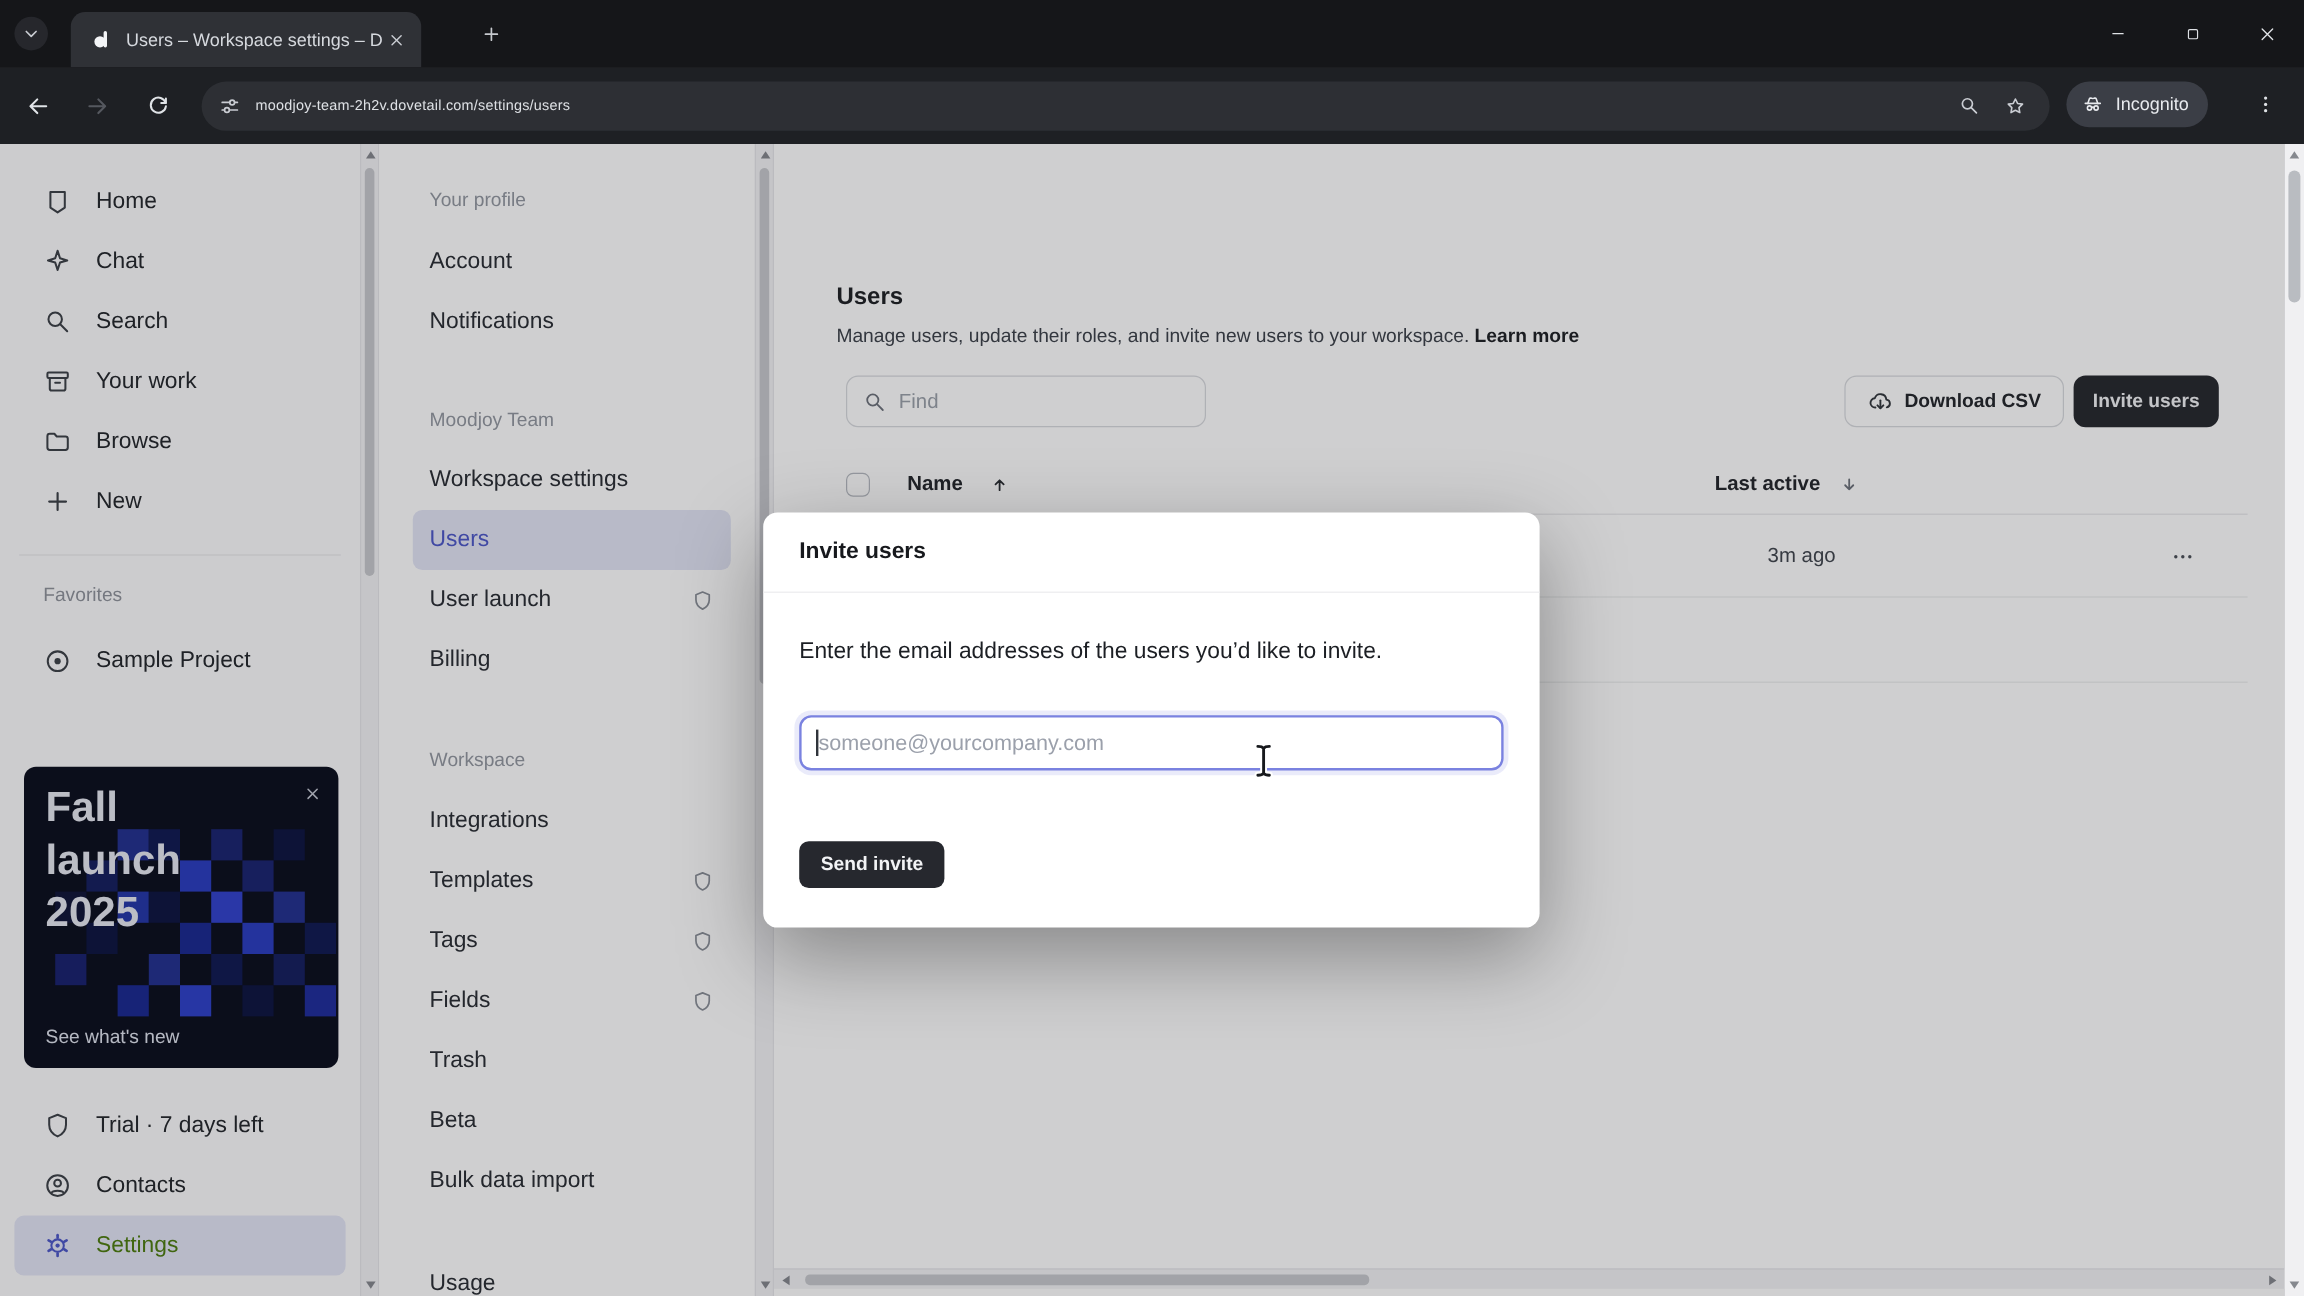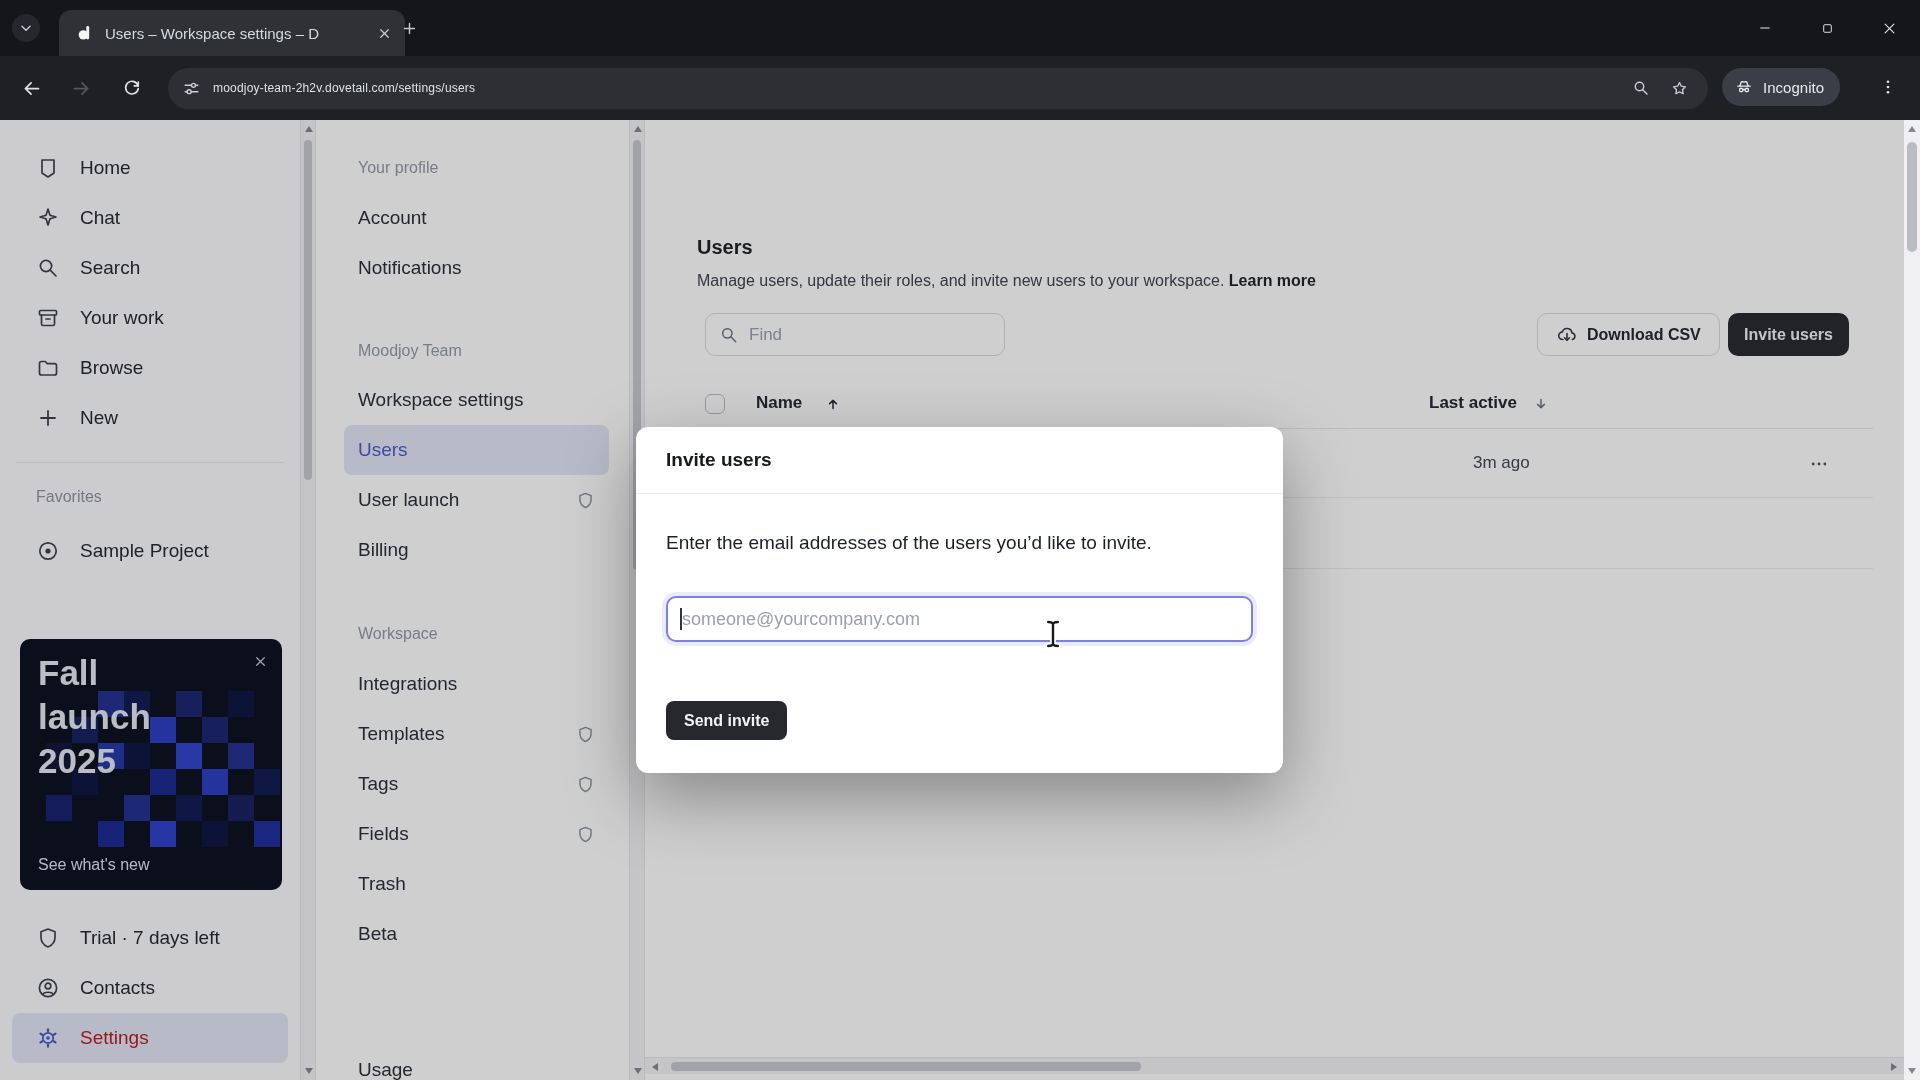--- a/index.html
+++ b/index.html
@@ -7,21 +7,21 @@
   body { font-family:"Liberation Sans", sans-serif; background:#151619; }
   .stage { position:relative; width:1920px; height:1080px; }
   svg { display:block; }
   button { border:none; background:transparent; font-family:inherit; cursor:pointer; padding:0; }
   input { font-family:inherit; outline:none; }
 
   
   .chrome { position:absolute; top:0; left:0; width:1920px; height:120px; background:#151619; }
   .tabstrip { position:relative; height:56px; }
   .tab-search { position:absolute; left:12px; top:14px; width:28px; height:28px; border-radius:50%; background:#26272c; display:flex; align-items:center; justify-content:center; color:#c9ccd2; }
-  .tab { position:absolute; left:59px; top:10px; width:346px; height:46px; background:#2f3136; border-radius:12px 12px 0 0; display:flex; align-items:center; padding:0 10px 0 16px; color:#d6d9de; }
+  .tab { position:absolute; left:59px; top:10px; width:292px; height:46px; background:#2f3136; border-radius:12px 12px 0 0; display:flex; align-items:center; padding:0 10px 0 16px; color:#d6d9de; }
   .tab .favicon { width:20px; height:20px; margin-right:10px; flex:none; }
   .tab-title { font-size:15px; white-space:nowrap; overflow:hidden; flex:1; }
   .tab-close { width:22px; height:22px; border-radius:50%; color:#c9ccd2; display:flex; align-items:center; justify-content:center; flex:none; }
   .newtab { position:absolute; left:394px; top:13px; width:30px; height:30px; color:#c6c9ce; display:flex; align-items:center; justify-content:center; }
   .wincontrols { position:absolute; right:0; top:0; height:56px; display:flex; }
   .wincontrols button { width:62px; height:56px; color:#dfe2e6; display:flex; align-items:center; justify-content:center; }
 
   .toolbar { position:relative; height:64px; background:#1e2024; display:flex; align-items:center; }
   .navbtn { width:36px; height:36px; border-radius:50%; display:flex; align-items:center; justify-content:center; color:#dfe2e6; flex:none; }
   .navbtn.back { margin-left:13px; }
@@ -34,21 +34,21 @@
   .incog { position:absolute; right:80px; top:12px; height:38px; border-radius:19px; background:#3b3e46; color:#e8eaee; display:flex; align-items:center; gap:9px; padding:0 16px 0 12px; font-size:15px; }
   .menu3 { position:absolute; right:14px; top:13px; width:36px; height:36px; display:flex; align-items:center; justify-content:center; color:#dfe2e6; }
 
   
   .app { position:absolute; top:120px; left:0; width:1904px; height:960px; background:#ffffff; overflow:hidden; }
 
   
   .sidebar { position:absolute; left:0; top:0; width:300px; height:960px; background:#fcfcfd; }
   .sb-item { position:absolute; left:12px; width:276px; height:50px; border-radius:8px; display:flex; align-items:center; padding-left:24px; gap:20px; color:#24272c; font-size:19px; font-weight:500; cursor:pointer; }
   .sb-item .ic { width:24px; height:24px; color:#3d4148; flex:none; }
-  .sb-item.sel { background:#e3e5f6; color:#b91c1c; }
+  .sb-item.sel { background:#e3e5f6; color:#4d7c0f; }
   .sb-item.sel .ic { color:#4d58c8; }
   .sb-divider { position:absolute; left:16px; right:16px; top:342px; height:1px; background:#e8e9ec; }
   .sb-favlabel { position:absolute; left:36px; top:368px; font-size:16px; color:#8f939b; font-weight:500; }
 
   .promo { position:absolute; left:20px; top:519px; width:262px; height:251px; border-radius:10px; background:#0b0e1d; overflow:hidden;text-decoration:underline; }
   .promo-title { position:absolute; left:18px; top:12px; width:180px; font-size:35px; line-height:44px; font-weight:600; color:#e7e9f2; z-index:2; }
   .promo-cta { position:absolute; left:18px; bottom:16px; font-size:16px; font-weight:500; color:#dfe3ee; z-index:2; cursor:pointer; }
   .promo-close { position:absolute; right:10px; top:10px; width:24px; height:24px; color:#c3c7d2; display:flex; align-items:center; justify-content:center; z-index:3; }
   .promo-mosaic { position:absolute; left:0; top:0; z-index:1; }
 
@@ -437,20 +437,23 @@
         <span>Fields</span>
         <span class="badge">
             <svg width="19" height="19" viewBox="0 0 24 24" stroke="currentColor" fill="none" stroke-width="1.8" stroke-linejoin="round">
               <path d="M12 3l7 2.8v5.4c0 4.6-3 8-7 9.8-4-1.8-7-5.2-7-9.8V5.8z"></path>
             </svg>
           </span>
       </div>
       <div class="snav-item" style="top:789px">
           <span>Beta</span>
         </div>
+      <div class="snav-item" style="top:839px">
+          <span>Bulk data import</span>
+        </div>
       <div class="snav-item" style="top:925px">
           <span>Usage</span>
         </div>
     </div>
 
     <div class="scrollv snav-scroll">
       <div class="arr up">
           <div class="tri-up"></div>
         </div>
       <div class="thumb" style="top:20px;height:430px"></div>

